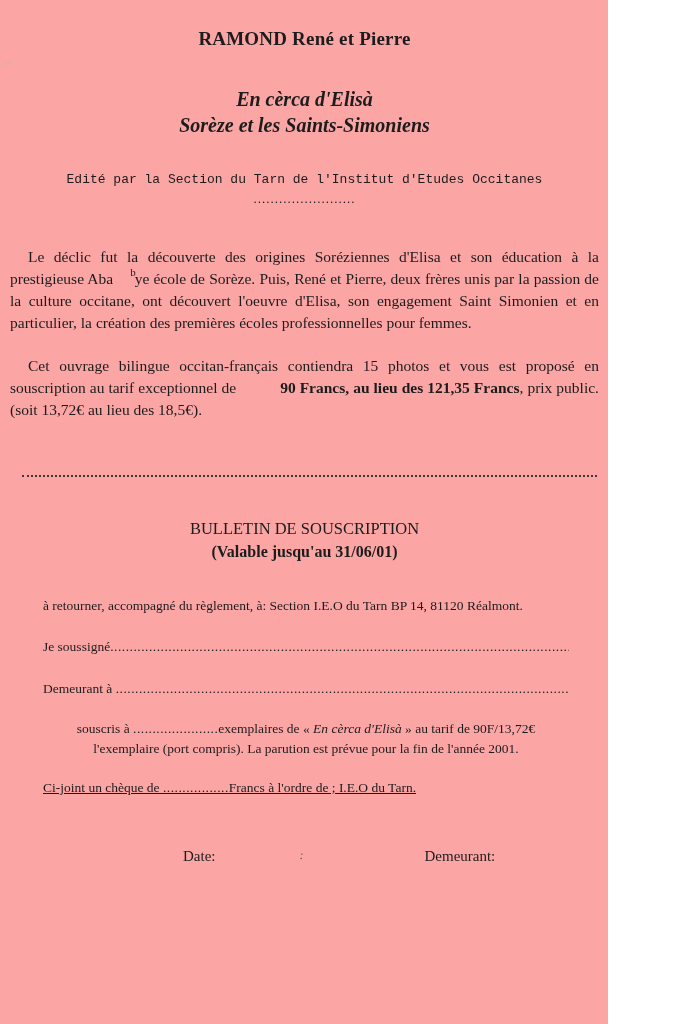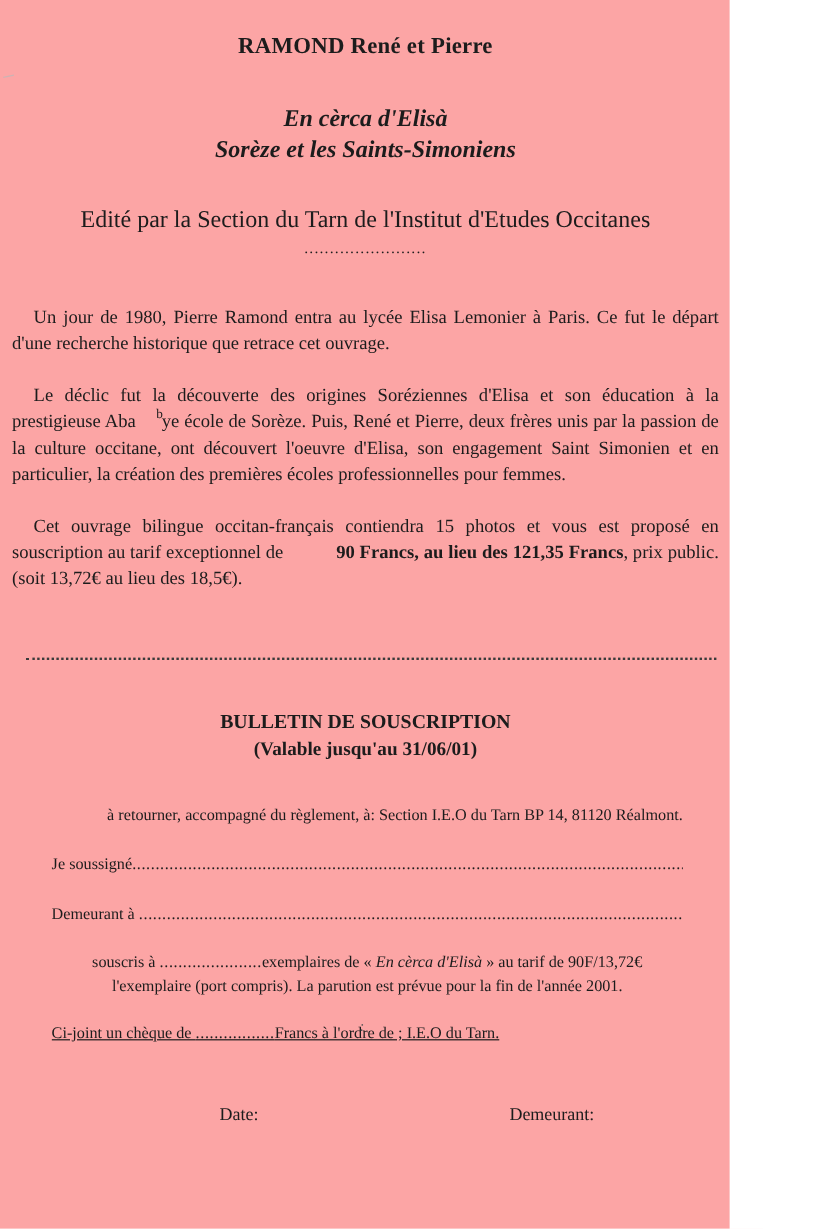--- a/index.html
+++ b/index.html
@@ -25,22 +25,23 @@
   .book-title {
     text-align: center;
     font-weight: bold;
     font-style: italic;
     font-size: 20px;
     line-height: 26px;
     margin-top: 36px;
   }
   .publisher {
     text-align: center;
-    font-size: 20px;
+    font-size: 13px;
     margin-top: 34px;
+    font-family: Liberation Mono, monospace;
   }
   .publisher-dots {
     text-align: center;
     font-size: 13px;
     letter-spacing: 1px;
     margin-top: 7px;
     line-height: 10px;
   }
 
   
@@ -65,42 +66,42 @@
   
   .dotted-separator {
     margin: 54px 2px 0 12px;
     border-top: 2px dotted #3a3a3a;
     height: 0;
   }
 
   
   .bulletin-heading {
     text-align: center;
-    font-weight: bold;
+    font-weight: normal;
     font-size: 16.5px;
     margin-top: 40px;
     line-height: 23px;
   }
   .bulletin-validity {
     text-align: center;
     font-weight: bold;
     font-size: 16px;
     line-height: 23px;
   }
   .form-area {
     margin: 34px 30px 0 33px;
     font-size: 13.5px;
   }
   .form-line {
     white-space: nowrap;
     overflow: hidden;
     line-height: 17px;
   }
   .dots { letter-spacing: .5px; }
-  .return-line { margin-bottom: 24px; text-align: right; }
+  .return-line { margin-bottom: 24px; }
   .name-line { margin-bottom: 25px; }
   .address-line { margin-bottom: 22px; }
   .subscribe-line {
     white-space: normal;
     line-height: 20px;
     margin-bottom: 20px;
     text-align: center;
   }
   .subscribe-line .italic { font-style: italic; }
   .cheque-line { margin-bottom: 0; text-decoration: underline; }
@@ -144,21 +145,20 @@
 
     <div class="book-title">
       <div>En cèrca d'Elisà</div>
       <div>Sorèze et les Saints-Simoniens</div>
     </div>
 
     <div class="publisher">Edité par la Section du Tarn de l'Institut d'Etudes Occitanes</div>
     <div class="publisher-dots">........................</div>
 
     <div class="body-copy">
-      <p class="para"><span>Un jour de 1980, Pierre Ramond entra au lycée Elisa Lemonier à Paris. Ce fut le départ d'une recherche historique que retrace cet ouvrage.</span></p>
 
       <p class="para"><span>Le déclic fut la découverte des origines Soréziennes d'Elisa et son éducation à la prestigieuse Aba</span><span class="insert-above">b</span><span>ye école de Sorèze. Puis, René et Pierre, deux frères unis par la passion de la culture occitane, ont découvert l'oeuvre d'Elisa, son engagement Saint Simonien et en particulier, la création des premières écoles professionnelles pour femmes.</span></p>
 
       <p class="para"><span>Cet ouvrage bilingue occitan-français contiendra 15 photos et vous est proposé en souscription au tarif exceptionnel de </span><span class="bold">90 Francs, au lieu des 121,35 Francs</span><span>, prix public. (soit 13,72€ au lieu des 18,5€).</span></p>
     </div>
 
     <div class="dotted-separator"></div>
 
     <div class="bulletin-heading">BULLETIN DE SOUSCRIPTION</div>
     <div class="bulletin-validity">(Valable jusqu'au 31/06/01)</div>

